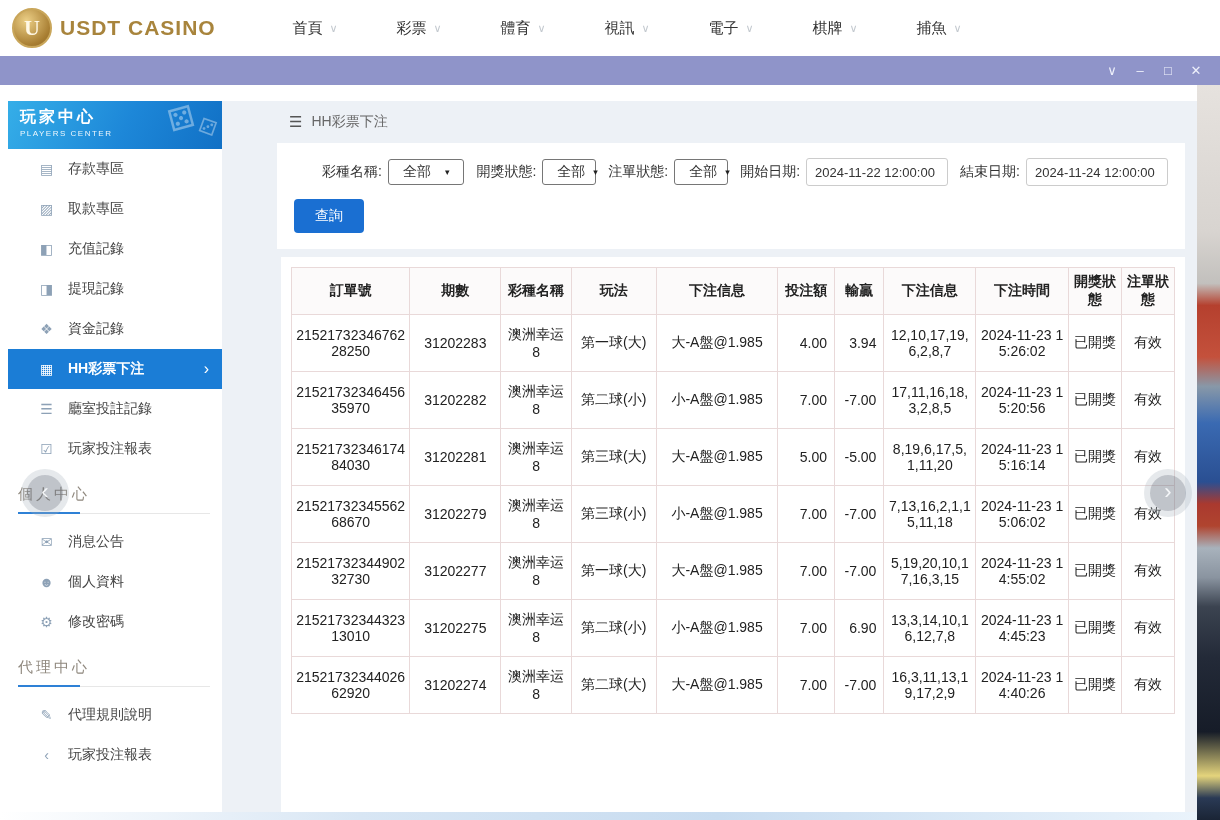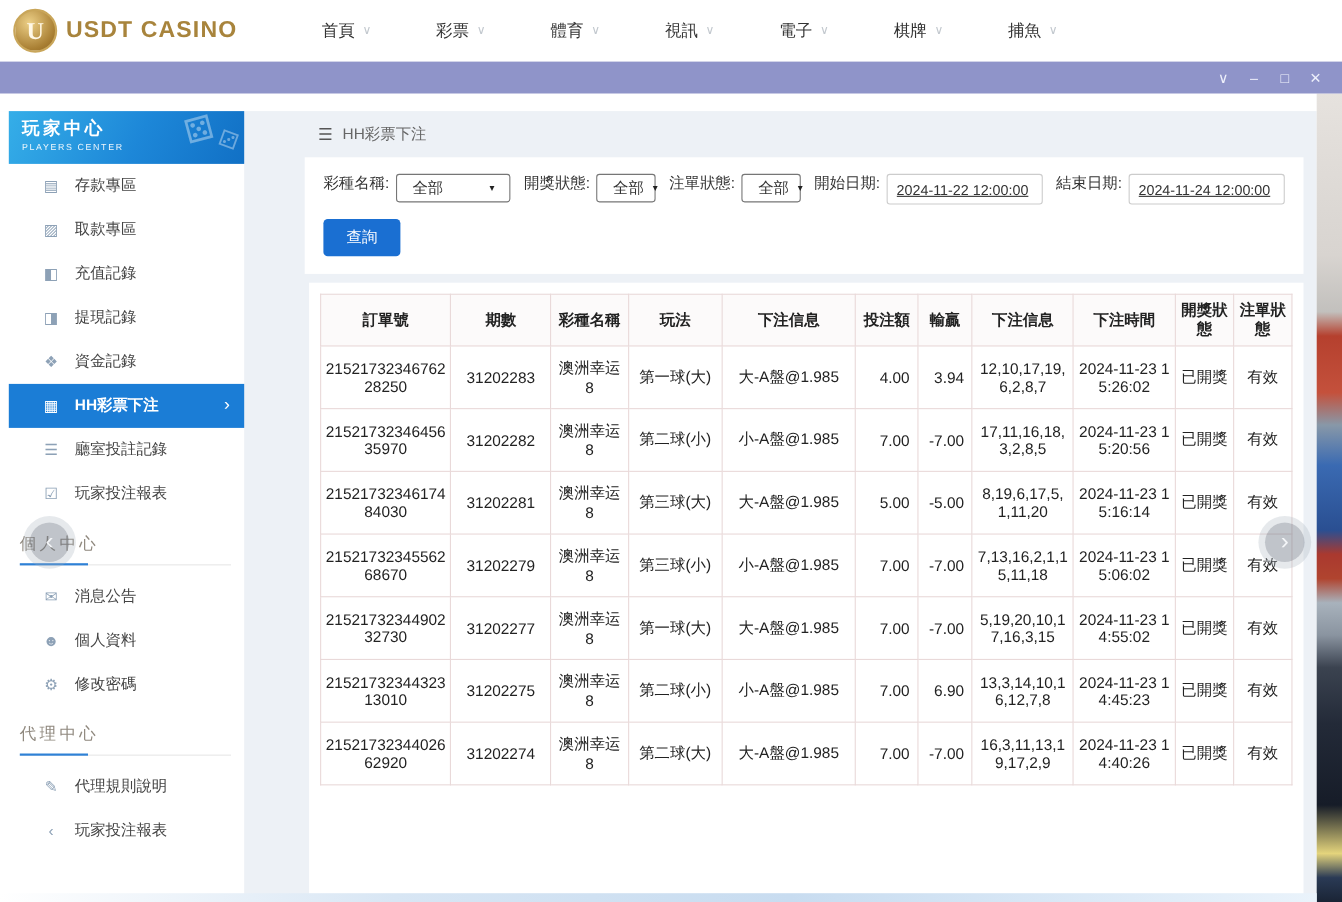--- a/index.html
+++ b/index.html
@@ -38,28 +38,28 @@
   .side-item .ico { width:17px; color:#8da1b6; font-size:14px; text-align:center; flex-shrink:0; }
   .side-item.active { background:#1b7dd6; color:#fff; font-weight:bold; }
   .side-item.active .ico { color:#fff; }
   .side-item .arrow { position:absolute; right:13px; color:#fff; font-size:16px; font-weight:normal; }
 
   
   .main { flex:1; display:flex; flex-direction:column; position:relative; overflow:hidden; }
   .breadcrumb { height:42px; display:flex; align-items:center; gap:9px; padding-left:24px; color:#666; font-size:14px; flex-shrink:0; }
   .burger { color:#555; font-size:15px; }
   .filter-panel { background:#fff; margin:0 12px; padding:15px 17px 16px 17px; flex-shrink:0; }
-  .filter-row { display:flex; gap:6px; font-size:14px; color:#333; white-space:nowrap; }
+  .filter-row { display:flex; align-items:center; gap:6px; font-size:14px; color:#333; white-space:nowrap;margin-left:28px; }
   .flabel { margin-left:6px; }
   .flabel:first-child { margin-left:0; }
   .fake-select { border:1px solid #767676; border-radius:3px; height:26px; display:flex; align-items:center; justify-content:space-between; padding:0 14px; background:#fff; cursor:pointer; }
   .fake-select .caret { font-size:9px; color:#222; margin-left:8px; }
   .sel-wide { width:130px; }
   .sel-small { width:54px; }
-  .date-input { width:142px; height:28px; border:1px solid #ccc; border-radius:3px; padding:0 8px; font-size:13px; color:#333; font-family:inherit;text-decoration:underline; }
+  .date-input { width:142px; height:28px; border:1px solid #ccc; border-radius:3px; padding:0 8px; font-size:13px; color:#333; font-family:inherit; }
   .search-btn { margin-top:13px; background:#1a6fd2; color:#fff; border:none; border-radius:4px; padding:8px 21px; font-size:14px; cursor:pointer; }
 
   .table-panel { background:#fff; margin:8px 12px 0 16px; flex:1; padding:10px 10px 0 10px; overflow:hidden; }
   table { width:100%; border-collapse:collapse; table-layout:fixed; color:#222; }
   th,td { border:1px solid #e9d9d9; text-align:center; padding:5px 4px; word-break:break-all; font-size:14px; }
   th { font-weight:bold; height:44px; background:#fcfafa; }
   td { height:57px; }
   th:nth-child(1){width:13.4%} th:nth-child(2){width:10.3%} th:nth-child(3){width:8%}
   th:nth-child(4){width:9.6%}  th:nth-child(5){width:13.8%} th:nth-child(6){width:6.4%}
   th:nth-child(7){width:5.6%}  th:nth-child(8){width:10.4%} th:nth-child(9){width:10.5%}

